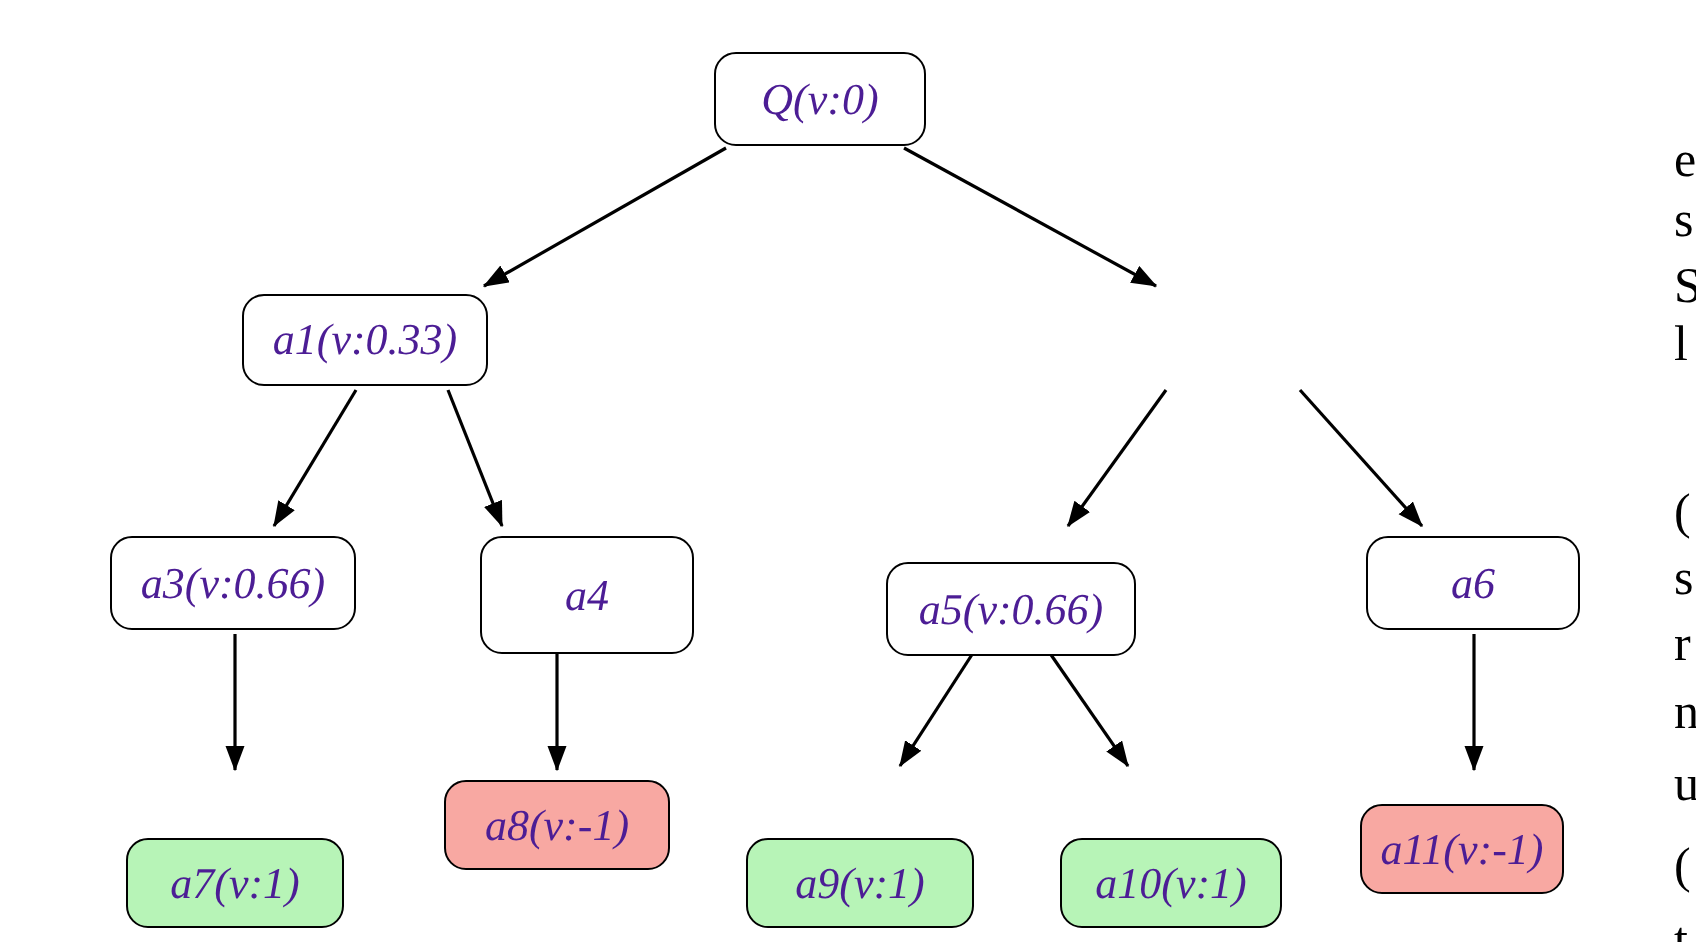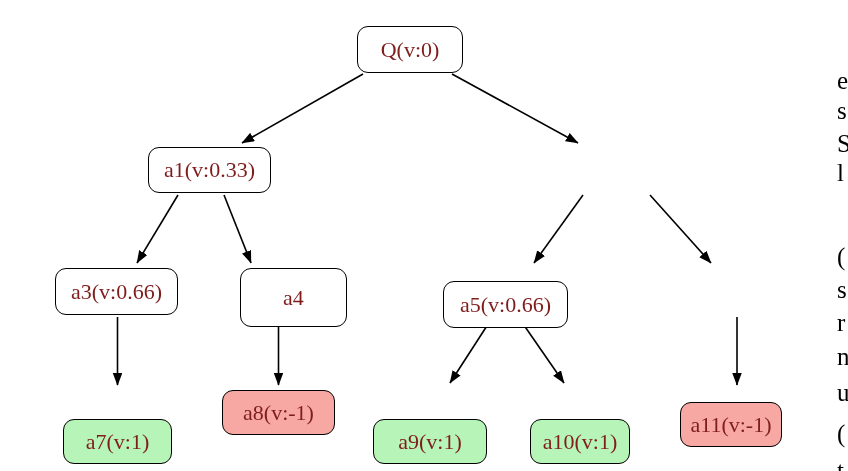--- a/index.html
+++ b/index.html
@@ -21,27 +21,28 @@
     top: 0;
     width: 848px;
     height: 471px;
   }
   .node {
     position: absolute;
     box-sizing: border-box;
     border: 1.3px solid var(--border-color, #000000);
     border-radius: 11px;
     background: var(--default-fill, #ffffff);
-    color: #7f1d1d;
+    color: #4c1d95;
     font-size: 22px;
     display: flex;
     align-items: center;
     justify-content: center;
     white-space: nowrap;
     line-height: 1;
+    font-style: italic;
   }
   .node.win  { background: var(--win-fill,  #b7f4b7); margin-top: 29px; }
   .node.loss { background: var(--loss-fill, #f8a8a2); }
   .side-text span {
     position: absolute;
     left: 837px;
     font-size: 25px;
     line-height: 1;
     color: #000000;
     white-space: pre;
@@ -65,28 +66,29 @@
     <line x1="583" y1="195" x2="534" y2="263" stroke="#000" stroke-width="1.6" marker-end="url(#arrow)"></line>
     <line x1="650" y1="195" x2="711" y2="263" stroke="#000" stroke-width="1.6" marker-end="url(#arrow)"></line>
     <line x1="117.5" y1="317" x2="117.5" y2="385" stroke="#000" stroke-width="1.6" marker-end="url(#arrow)"></line>
     <line x1="278.5" y1="317" x2="278.5" y2="385" stroke="#000" stroke-width="1.6" marker-end="url(#arrow)"></line>
     <line x1="492" y1="318" x2="450" y2="383" stroke="#000" stroke-width="1.6" marker-end="url(#arrow)"></line>
     <line x1="519" y1="318" x2="564" y2="383" stroke="#000" stroke-width="1.6" marker-end="url(#arrow)"></line>
     <line x1="737" y1="317" x2="737" y2="385" stroke="#000" stroke-width="1.6" marker-end="url(#arrow)"></line>
   </svg>
 
   <div class="node" style="left:357px; top:26px;  width:106px; height:47px">Q(v:0)</div>
-  <div class="node" style="left:148px; top:147px; width:123px; height:46px">a1(v:0.33)</div>
+  <div class="node" style="left:121px; top:147px; width:123px; height:46px">a1(v:0.33)</div>
   <div class="node" style="left:55px;  top:268px; width:123px; height:47px">a3(v:0.66)</div>
   <div class="node" style="left:240px; top:268px; width:107px; height:59px">a4</div>
   <div class="node" style="left:443px; top:281px; width:125px; height:47px">a5(v:0.66)</div>
+  <div class="node" style="left:683px; top:268px; width:107px; height:47px">a6</div>
   <div class="node win" style="left:63px;  top:390px; width:109px; height:45px">a7(v:1)</div>
   <div class="node loss" style="left:222px; top:390px; width:113px; height:45px">a8(v:-1)</div>
   <div class="node win" style="left:373px; top:390px; width:114px; height:45px">a9(v:1)</div>
-  <div class="node win" style="left:530px; top:390px; width:100px; height:45px">a10(v:1)</div>
+  <div class="node win" style="left:530px; top:390px; width:111px; height:45px">a10(v:1)</div>
   <div class="node loss" style="left:680px; top:402px; width:102px; height:45px">a11(v:-1)</div>
 
   <div class="side-text">
     <span style="top:68px">e</span>
     <span style="top:98px">s</span>
     <span style="top:131px">S</span>
     <span style="top:160px">l</span>
     <span style="top:244px">(</span>
     <span style="top:277px">s</span>
     <span style="top:310px">r</span>

